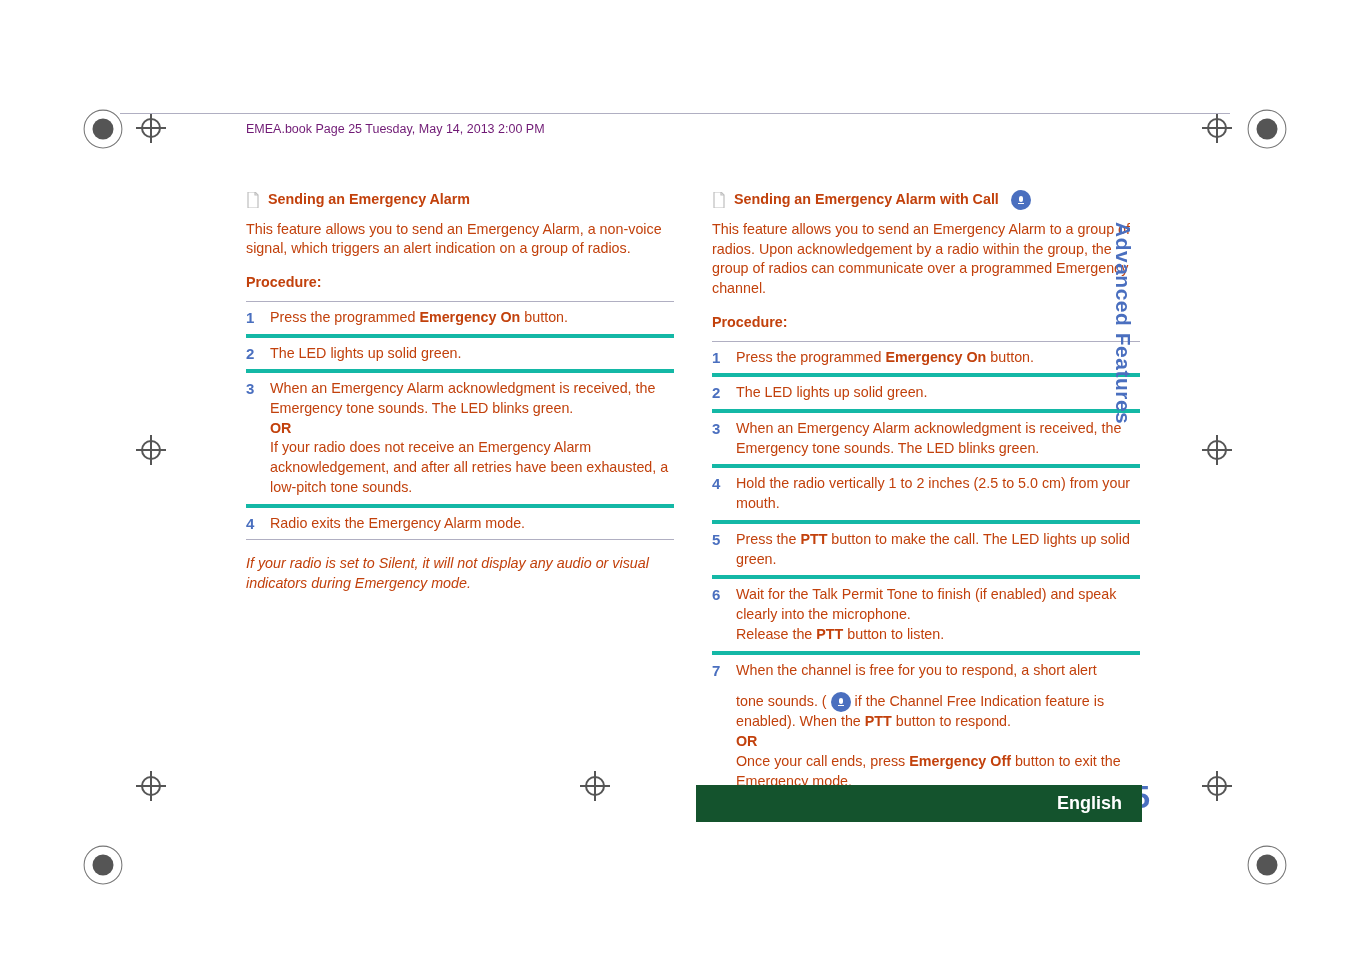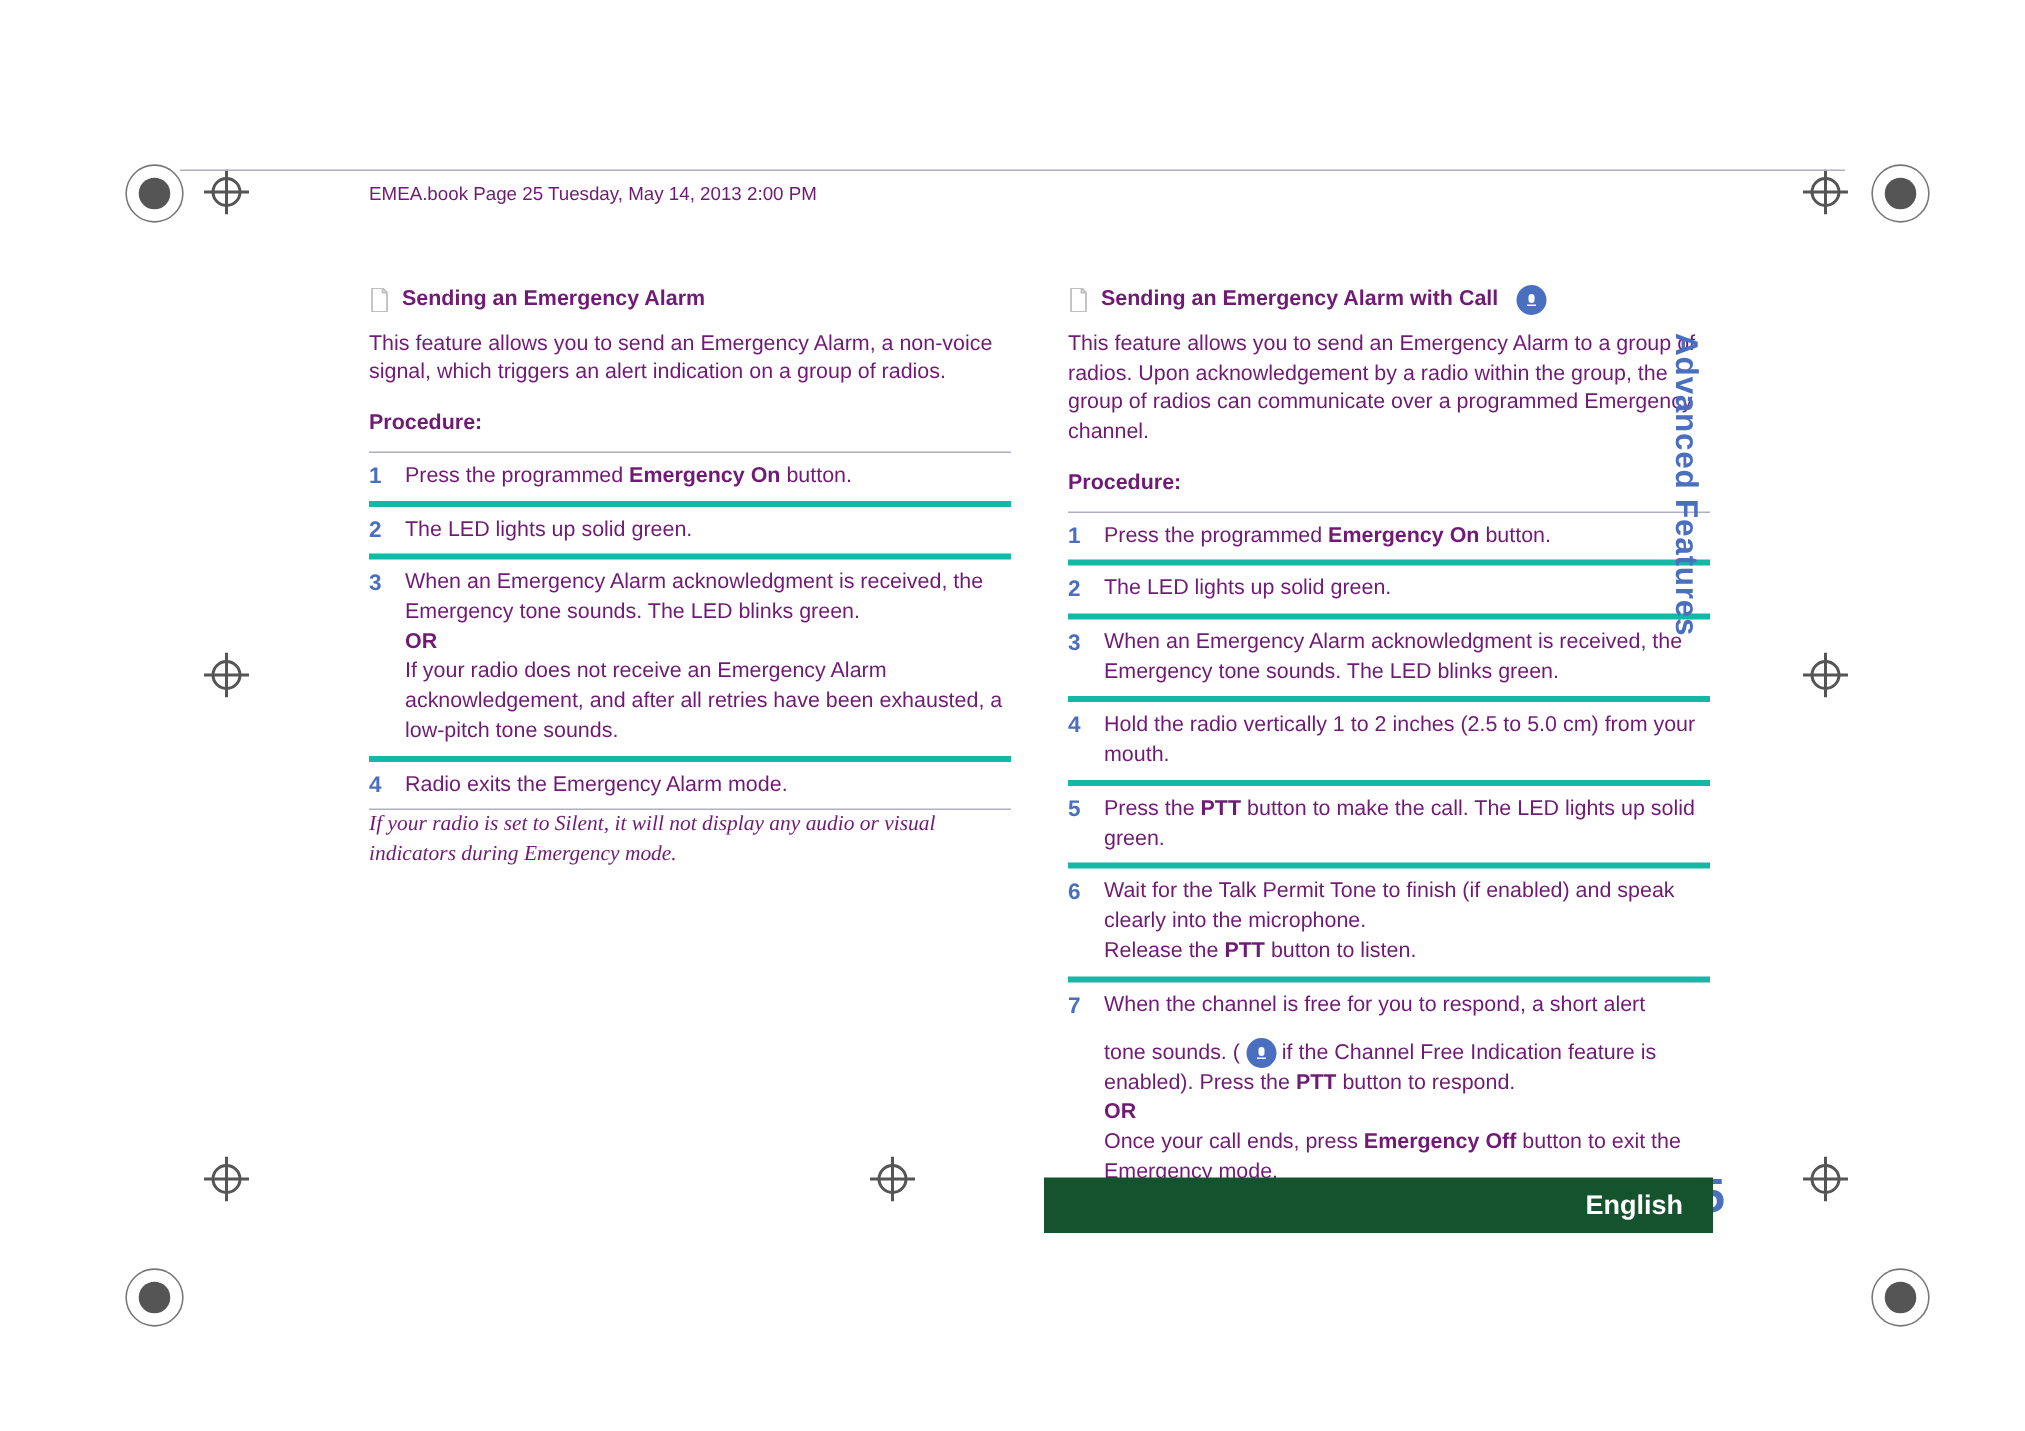--- a/index.html
+++ b/index.html
@@ -40,21 +40,21 @@
       position: absolute;
       top: 190px;
       left: 246px;
       right: 210px;
       display: flex;
       gap: 38px;
     }
     .col {
       flex: 1;
       font-size: 14.3px;
-      color: #701a75;
+      color: #c2410c;
       line-height: 1.38;
     }
     .section-heading {
       display: flex;
       align-items: center;
       gap: 8px;
       margin-bottom: 10px;
     }
     .section-heading .doc-icon {
       width: 14px;
@@ -109,21 +109,21 @@
       position: absolute;
       left: 0;
       top: 6px;
       color: #4a6fbf;
       font-weight: bold;
       font-size: 15px;
     }
     .bold { font-weight: bold; }
     .note {
       font-style: italic;
-      font-family: Liberation Serif, serif;
+      margin-top: 14px;
     }
     .sidebar {
       position: absolute;
       top: 222px;
       right: 208px;
       height: 578px;
       width: 38px;
       display: flex;
       flex-direction: column;
       justify-content: space-between;
@@ -280,21 +280,21 @@
         <div style="margin-top:12px">
           <span>tone sounds. ( </span>
           <span class="round-icon-inline">
               <svg viewBox="0 0 10 10" width="10" height="10">
                 <rect x="3" y="1" width="4" height="6" rx="2" fill="#fff"></rect>
                 <rect x="2" y="8" width="6" height="1" fill="#fff"></rect>
               </svg>
             </span>
           <span> if the Channel Free Indication feature is</span>
         </div>
-        <div><span>enabled). Press the </span><span class="bold">PTT</span><span> button to respond.</span></div>
+        <div><span>enabled). When the </span><span class="bold">PTT</span><span> button to respond.</span></div>
         <div class="bold">OR</div>
         <div><span>Once your call ends, press </span><span class="bold">Emergency Off</span><span> button to exit the Emergency mode.</span></div>
       </li>
     </ol>
   </div>
 </div>
 
 <div class="sidebar">
   <div class="vtext">Advanced Features</div>
   <div class="pagenum">25</div>

